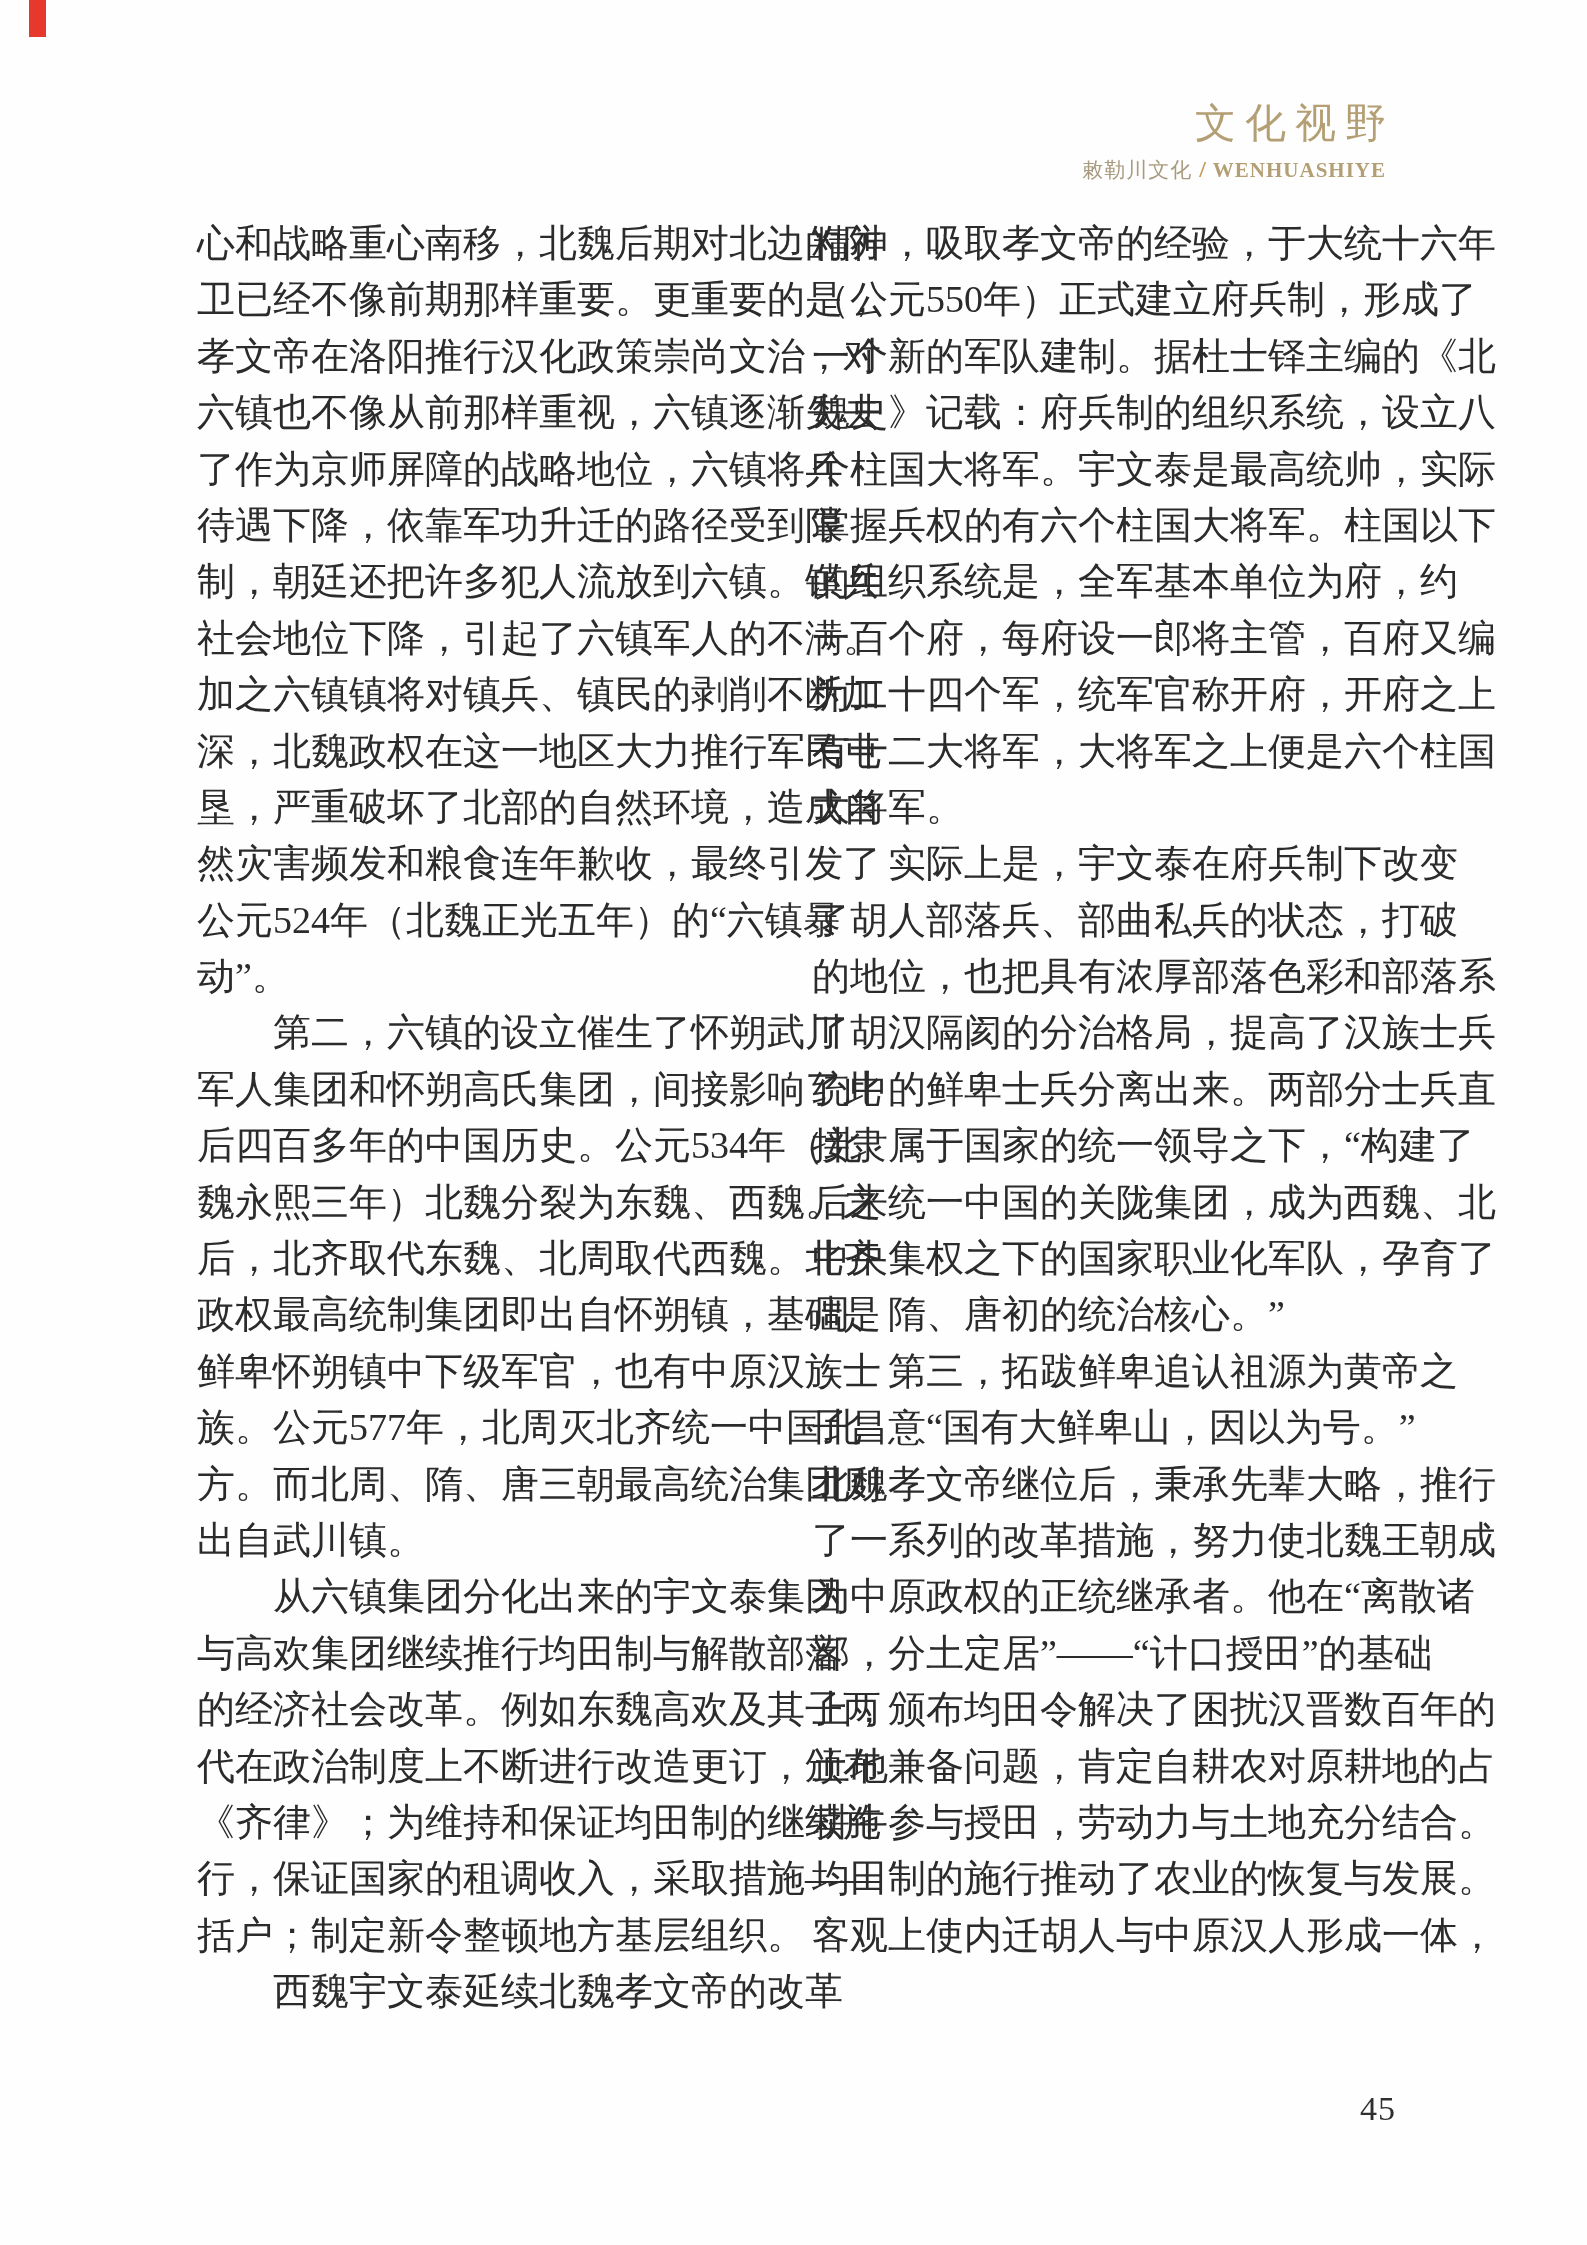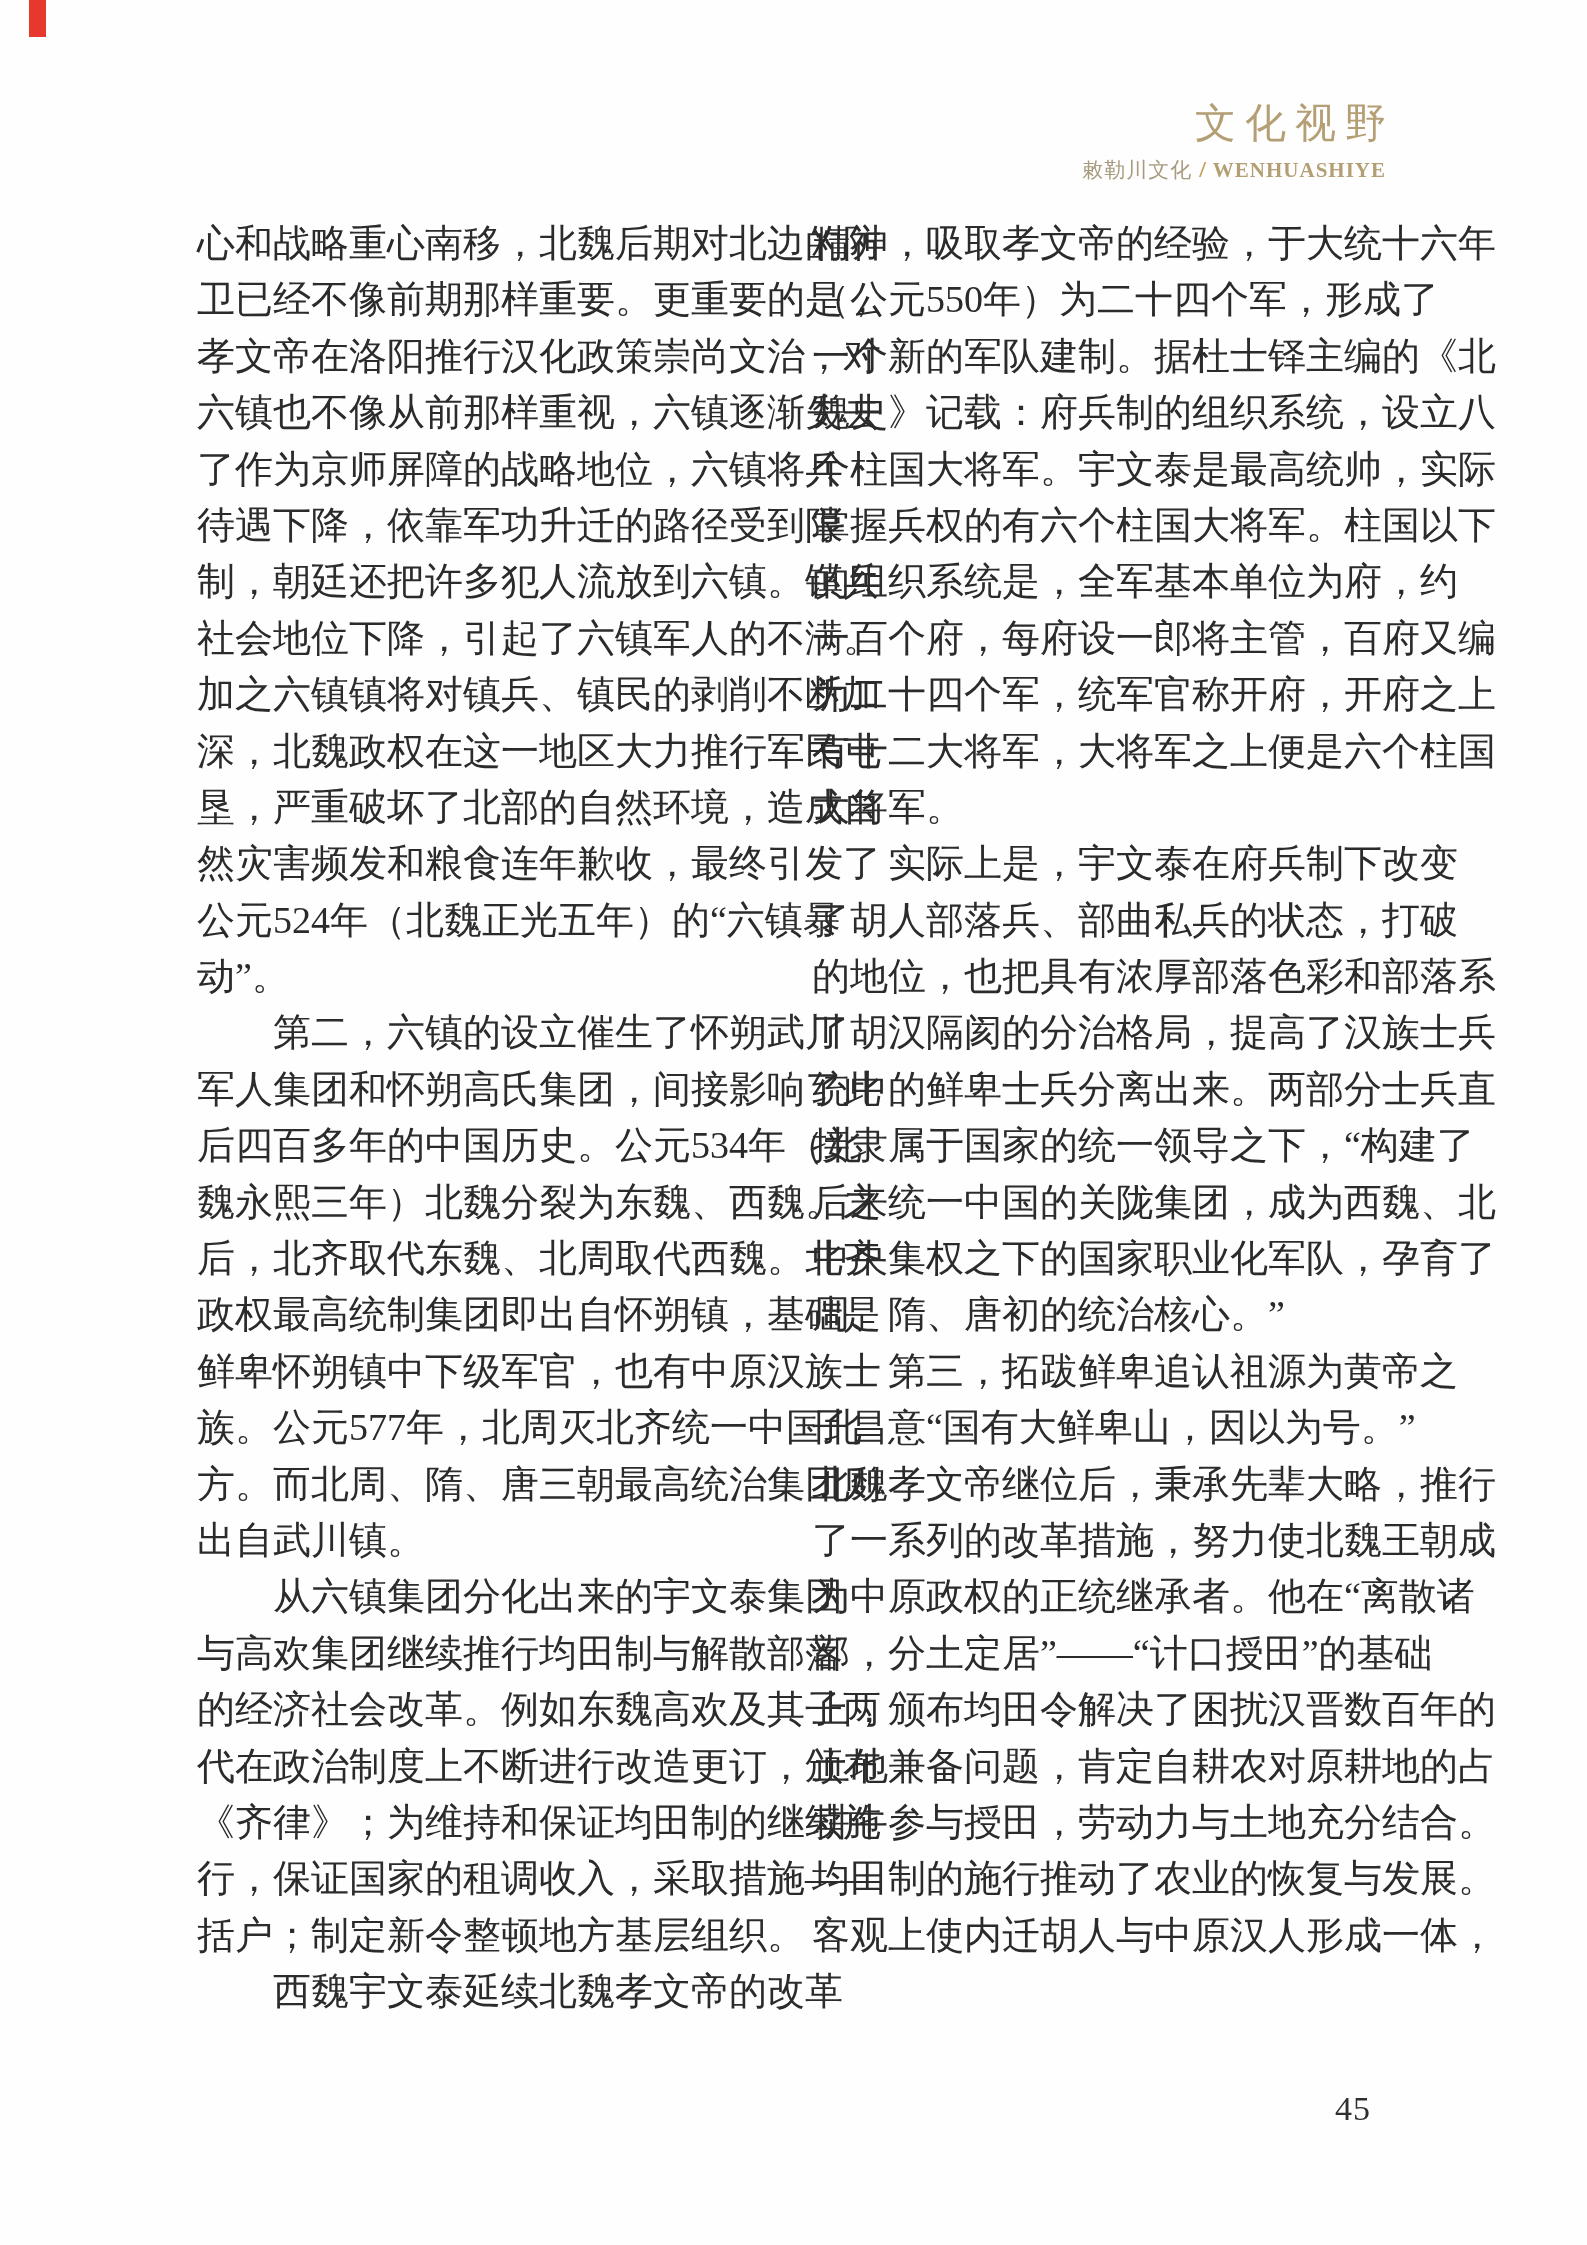--- a/index.html
+++ b/index.html
@@ -46,21 +46,21 @@
   .column.left{left:197px;width:573px;}
   .column.right{left:812px;width:574px;}
   .line{
     text-align:justify;text-align-last:justify;
     height:56.4px;white-space:nowrap;
   }
   .line.indent{text-indent:2em;}
   .line.para-end{text-align-last:left;}
   
   .page-number{
-    position:absolute;top:2090px;right:216px;
+    position:absolute;top:2090px;right:191px;
     font-size:34px;color:#2f2f2f;letter-spacing:1px;
   }
 </style>
 </head>
 <body>
 
 <div class="page">
 
   <div class="corner-mark"></div>
 
@@ -101,21 +101,21 @@
       <div class="line">的经济社会改革。例如东魏高欢及其子两</div>
       <div class="line">代在政治制度上不断进行改造更订，颁布</div>
       <div class="line">《齐律》；为维持和保证均田制的继续施</div>
       <div class="line">行，保证国家的租调收入，采取措施——</div>
       <div class="line para-end">括户；制定新令整顿地方基层组织。</div>
       <div class="line indent">西魏宇文泰延续北魏孝文帝的改革</div>
     </div>
 
   <div class="column right">
       <div class="line">精神，吸取孝文帝的经验，于大统十六年</div>
-      <div class="line">（公元550年）为二十四个军，形成了</div>
+      <div class="line">（公元550年）正式建立府兵制，形成了</div>
       <div class="line">一个新的军队建制。据杜士铎主编的《北</div>
       <div class="line">魏史》记载：府兵制的组织系统，设立八</div>
       <div class="line">个柱国大将军。宇文泰是最高统帅，实际</div>
       <div class="line">掌握兵权的有六个柱国大将军。柱国以下</div>
       <div class="line">的组织系统是，全军基本单位为府，约</div>
       <div class="line">一百个府，每府设一郎将主管，百府又编</div>
       <div class="line">为二十四个军，统军官称开府，开府之上</div>
       <div class="line">有十二大将军，大将军之上便是六个柱国</div>
       <div class="line para-end">大将军。</div>
       <div class="line indent">实际上是，宇文泰在府兵制下改变</div>

